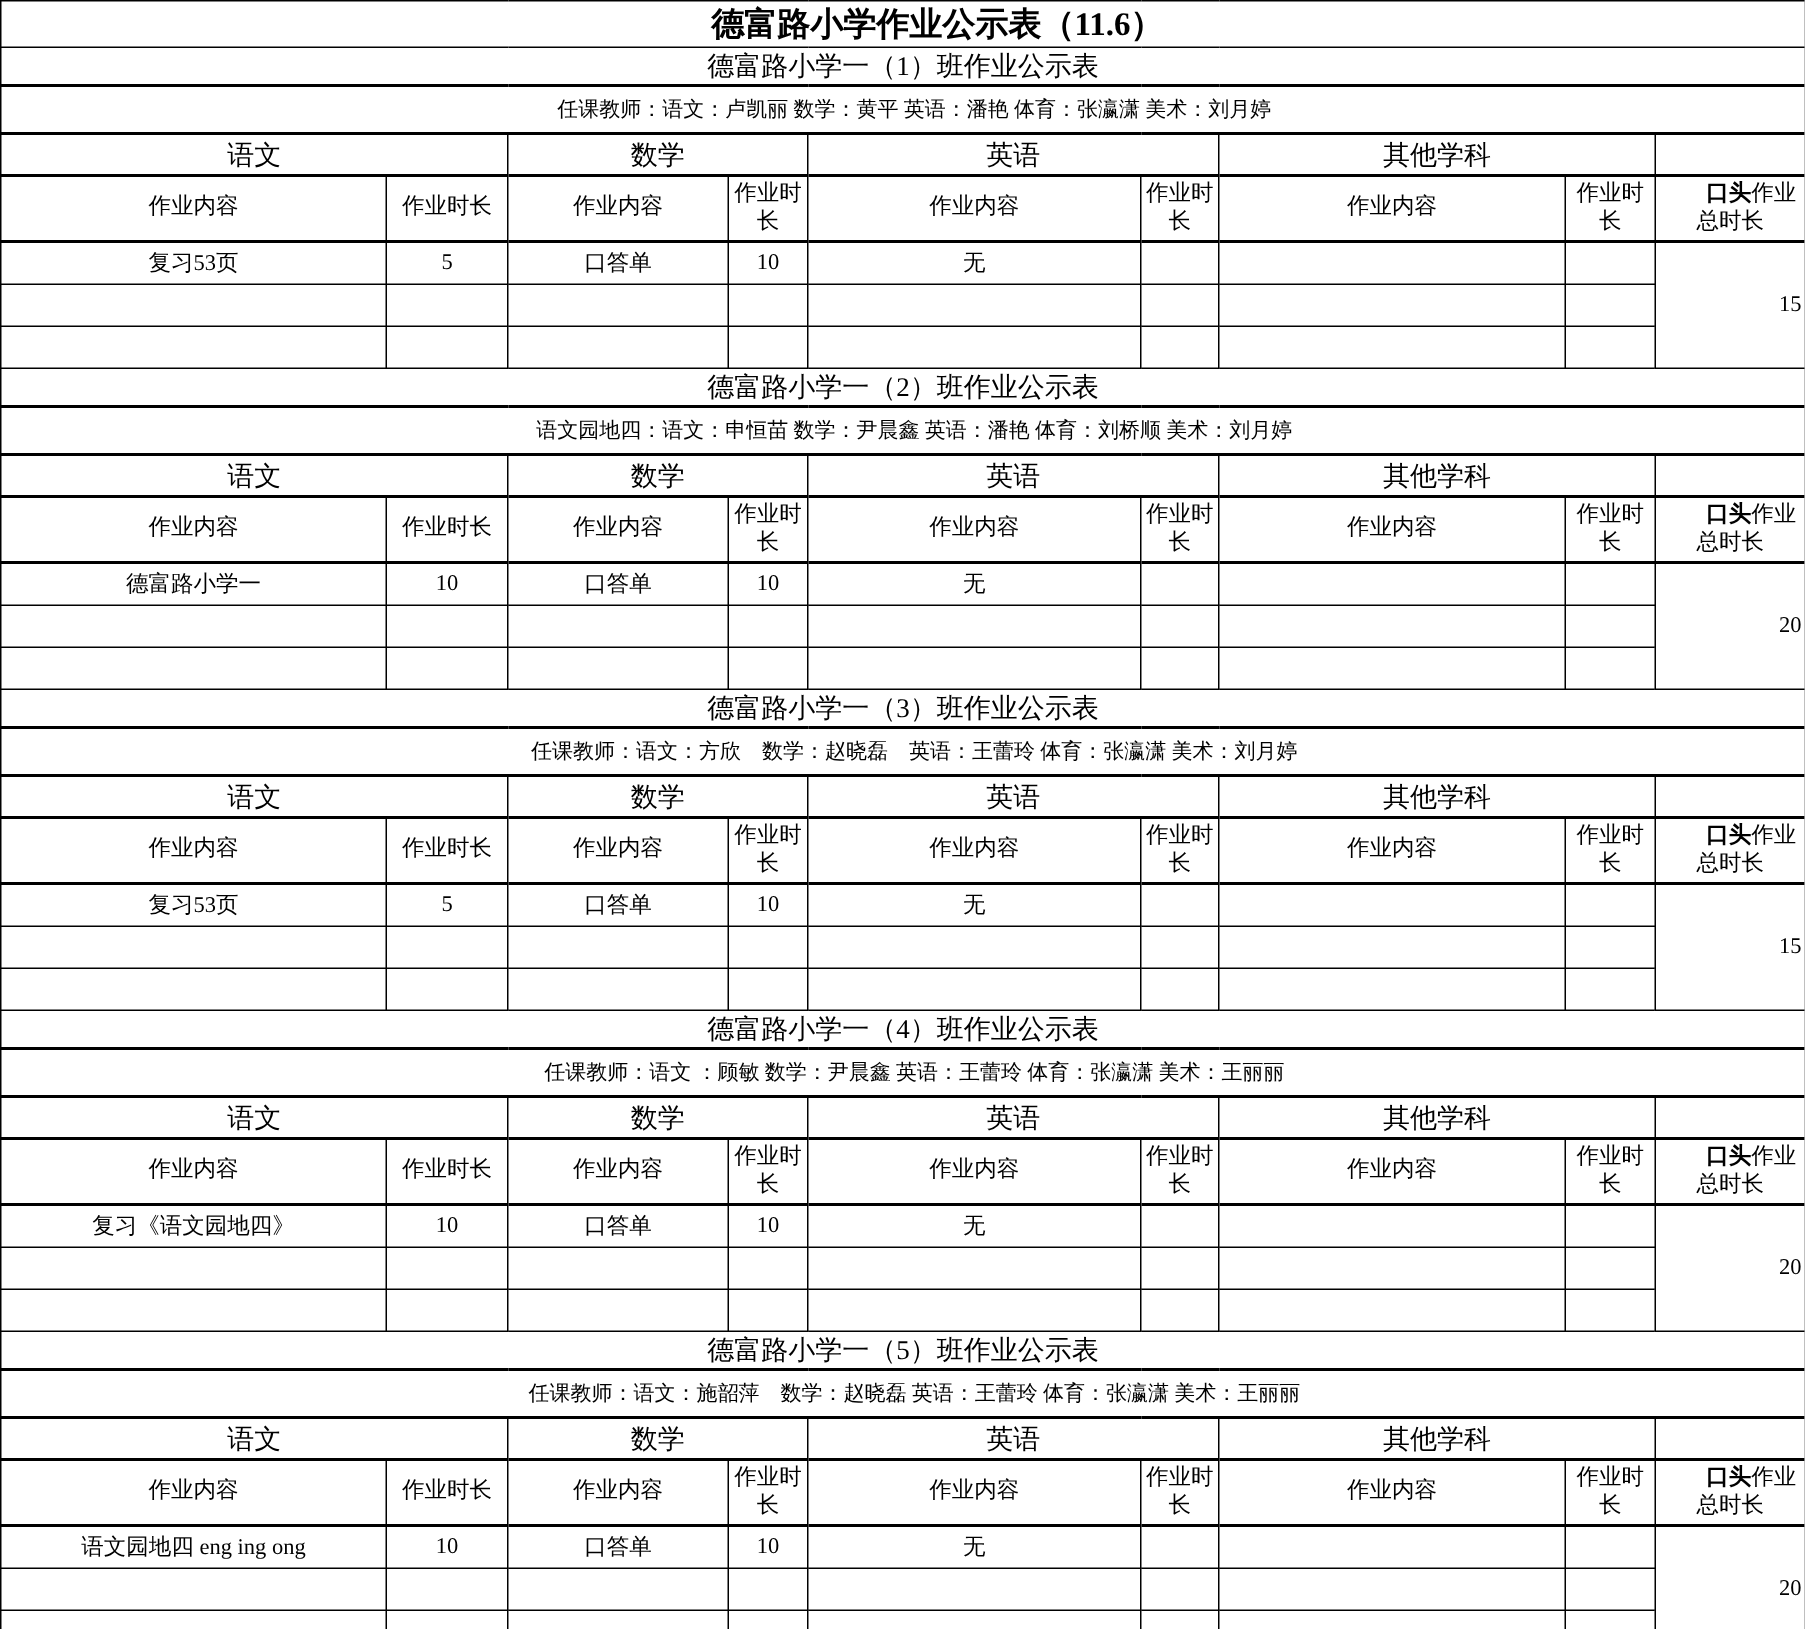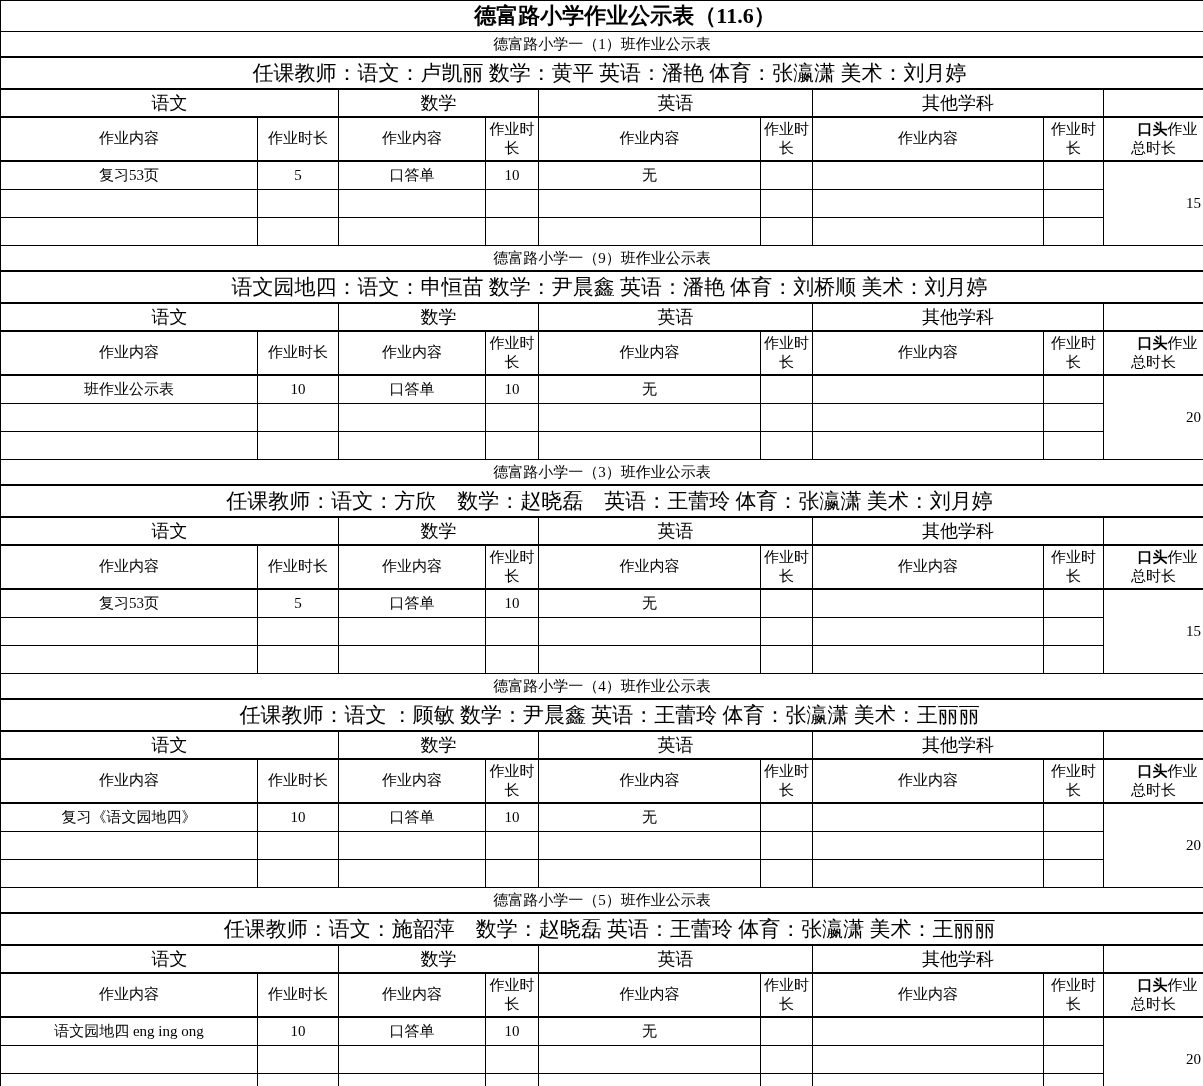--- a/index.html
+++ b/index.html
@@ -26,26 +26,26 @@
     overflow: hidden;
   }
   .title-row td {
     font-weight: bold;
     font-size: 22px;
     height: 28px;
     border-bottom-width: 1px;
     padding-left: 48px;
   }
   .section-header-row td {
-    font-size: 15px;
+    font-size: 18px;
     height: 24px;
     border-bottom-width: 2px;
   }
   .teacher-row td {
-    font-size: 21px;
+    font-size: 14px;
     height: 30px;
     border-bottom-width: 2px;
     white-space: pre;
     padding-left: 17px;
   }
   .subject-row td {
     font-size: 18px;
     height: 26px;
     border-bottom-width: 2px;
   }
@@ -136,21 +136,21 @@
     <td></td>
     <td></td>
     <td></td>
     <td></td>
     <td></td>
     <td></td>
     <td></td>
   </tr>
 
   <tr class="section-header-row">
-    <td colspan="9">德富路小学一（9）班作业公示表</td>
+    <td colspan="9">德富路小学一（2）班作业公示表</td>
   </tr>
   <tr class="teacher-row">
     <td colspan="9">语文园地四：语文：申恒苗 数学：尹晨鑫 英语：潘艳 体育：刘桥顺 美术：刘月婷</td>
   </tr>
   <tr class="subject-row">
     <td colspan="2">语文</td>
     <td colspan="2">数学</td>
     <td colspan="2">英语</td>
     <td colspan="2">其他学科</td>
     <td></td>
@@ -160,21 +160,21 @@
     <td>作业时长</td>
     <td>作业内容</td>
     <td>作业时长</td>
     <td>作业内容</td>
     <td>作业时长</td>
     <td>作业内容</td>
     <td>作业时长</td>
     <td><span class="bold">口头</span><span>作业</span><br><span>总时长</span></td>
   </tr>
   <tr class="data-row">
-    <td>班作业公示表</td>
+    <td>德富路小学一</td>
     <td>10</td>
     <td>口答单</td>
     <td>10</td>
     <td>无</td>
     <td></td>
     <td></td>
     <td></td>
     <td rowspan="3" class="total-cell">20</td>
   </tr>
   <tr class="data-row">

